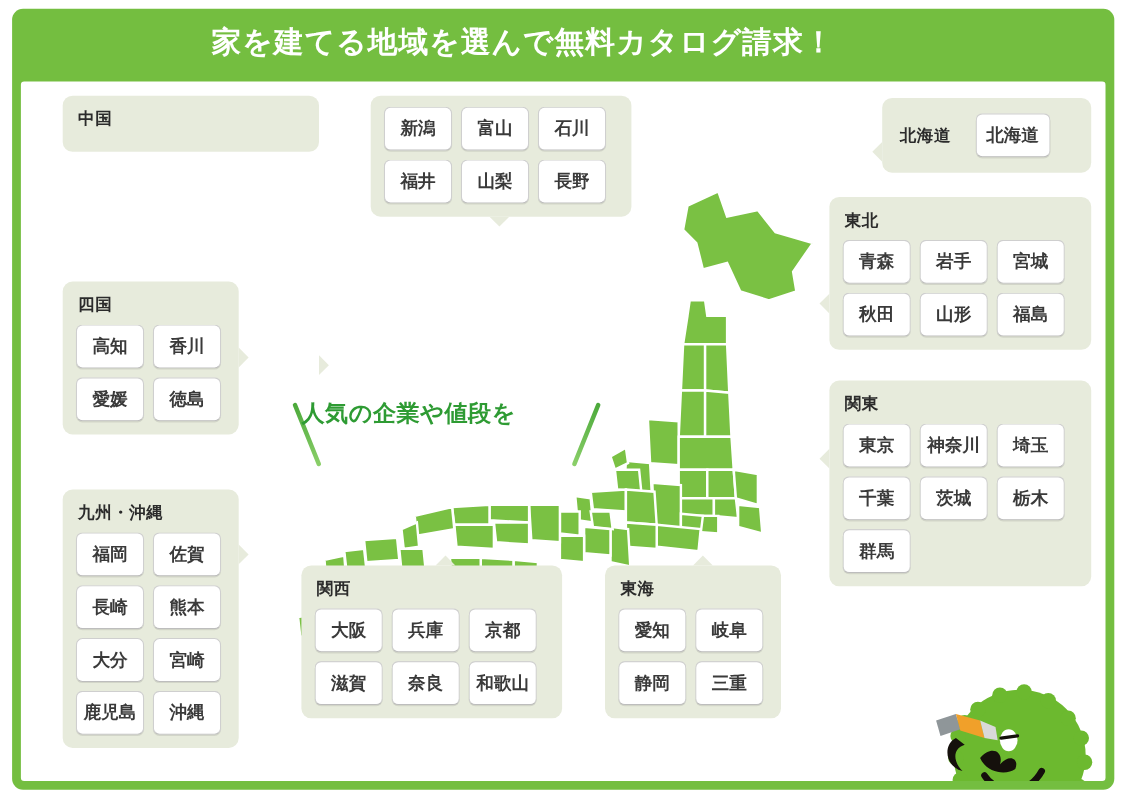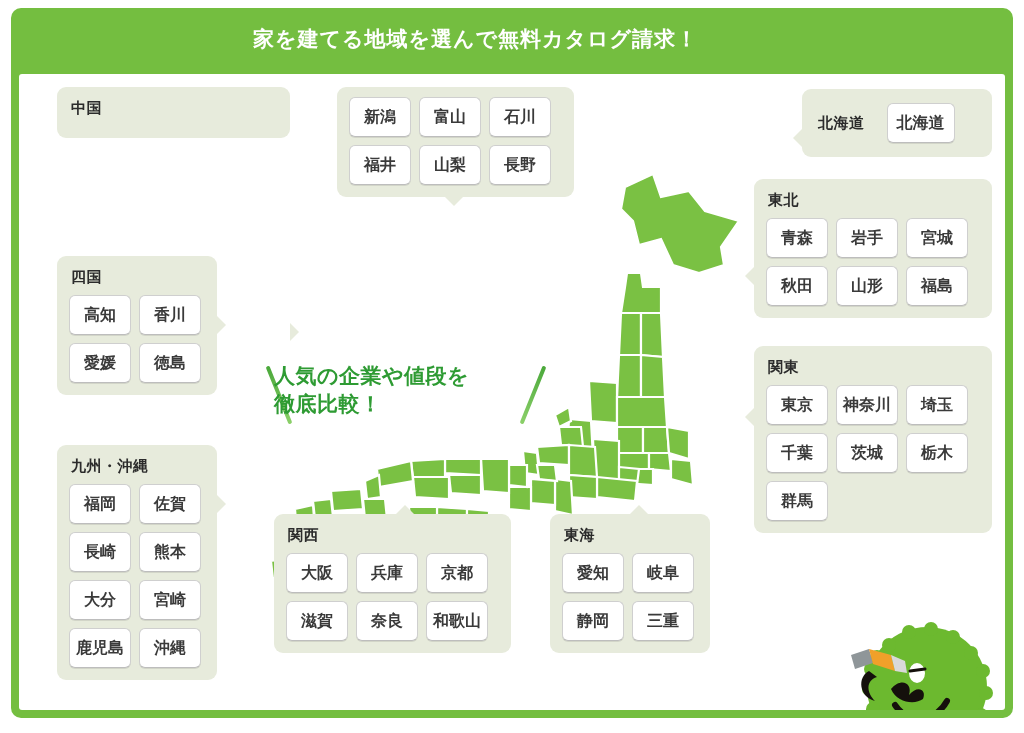--- a/index.html
+++ b/index.html
@@ -41,21 +41,21 @@
   }
   .header-title {
     position: absolute;
     left: 0;
     top: 0;
     width: 929px;
     height: 66px;
     line-height: 62px;
     text-align: center;
     color: #ffffff;
-    font-size: 21px;
+    font-size: 27px;
     font-weight: 700;
     letter-spacing: 1px;
     white-space: nowrap;
   }
 
   
   .panel {
     position: absolute;
     background: #e7ebdc;
     border-radius: 9px;
@@ -256,21 +256,20 @@
 
           <path d="M8 358 L22 356 L24 382 L10 384 Z"></path>
           <path d="M2 392 L14 390 L16 408 L4 410 Z"></path>
         </g>
       </svg>
 
       <div class="slash slash-l"></div>
       <div class="slash slash-r"></div>
       <div class="catch">
         <div class="catch-line">人気の企業や値段を</div>
-        <div class="catch-line">徹底比較！</div>
       </div>
 
       <div class="panel" style="left:38px; top:13px; width:233px;">
         <div class="panel-title">中国</div>
         <div class="nub nub-right" style="right:-9px; top:236px;"></div>
       </div>
 
       <div class="panel" style="left:318px; top:13px; width:237px;">
         <div class="pref-grid">
           <div class="pref-btn w-narrow">新潟</div>

